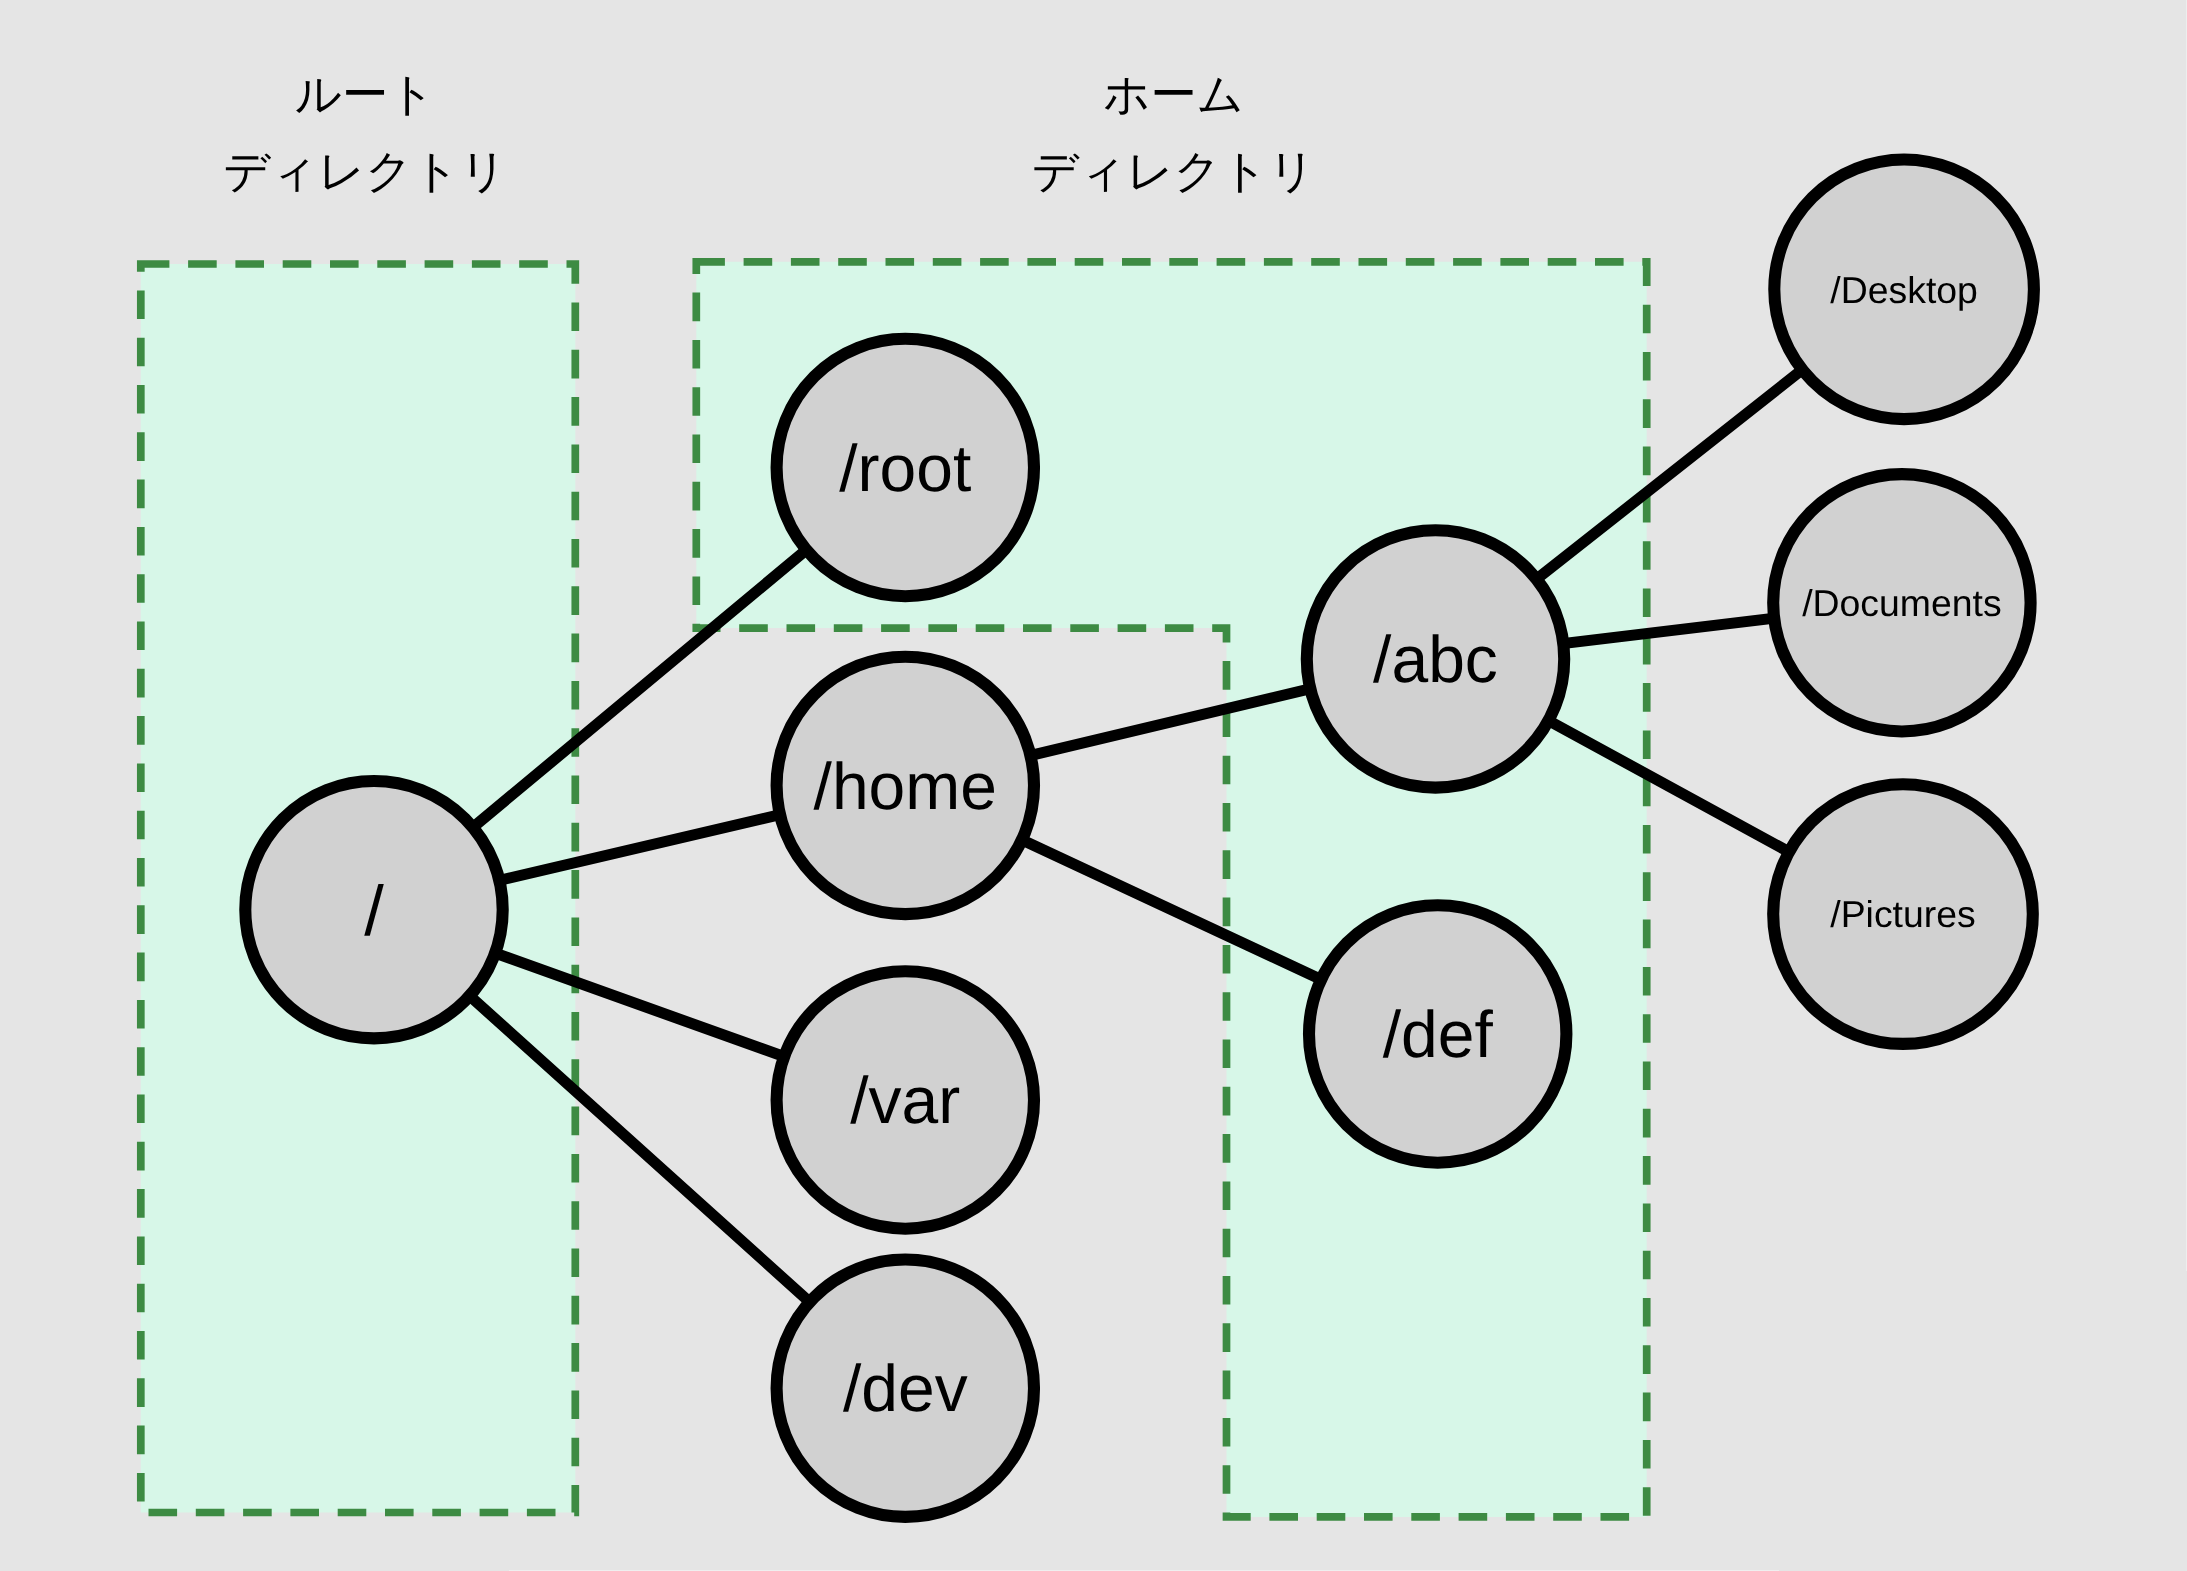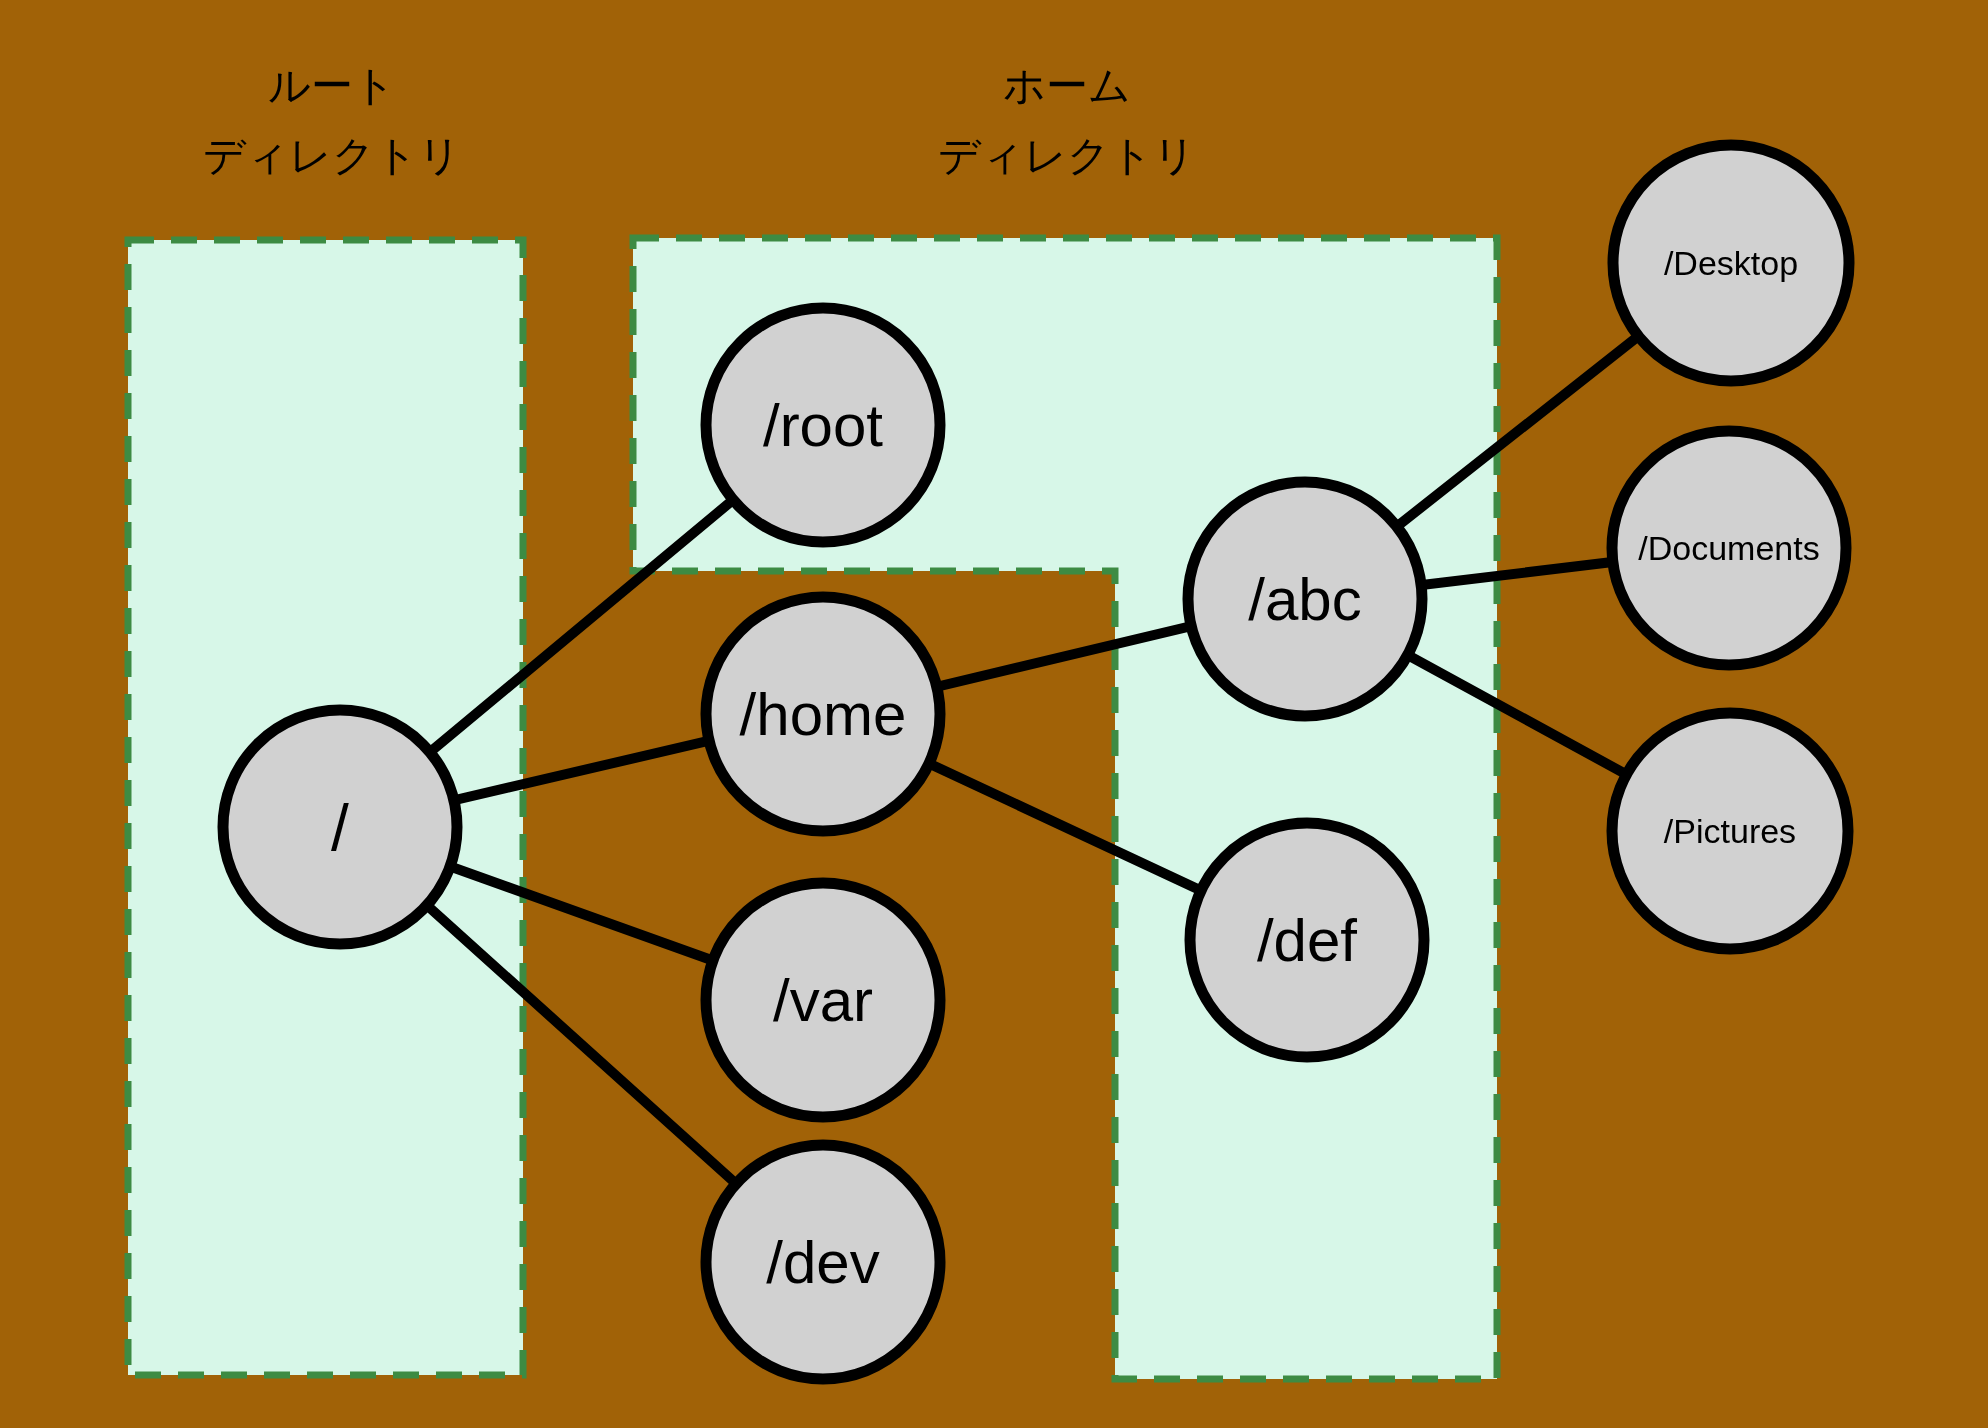--- a/index.html
+++ b/index.html
@@ -4,21 +4,21 @@
 <style>
   html, body {
     margin: 0;
     padding: 0;
     background: #ffffff;
   }
   .canvas-wrap {
     width: 1988px;
     height: 1428px;
     position: relative;
-    background: #a16207;
+    background: #e5e5e5;
   }
   svg {
     display: block;
     font-family: "Liberation Sans", "DejaVu Sans", sans-serif;
   }
   .region {
     stroke-width: 7;
     stroke-dasharray: 26 17;
   }
   .edge {

